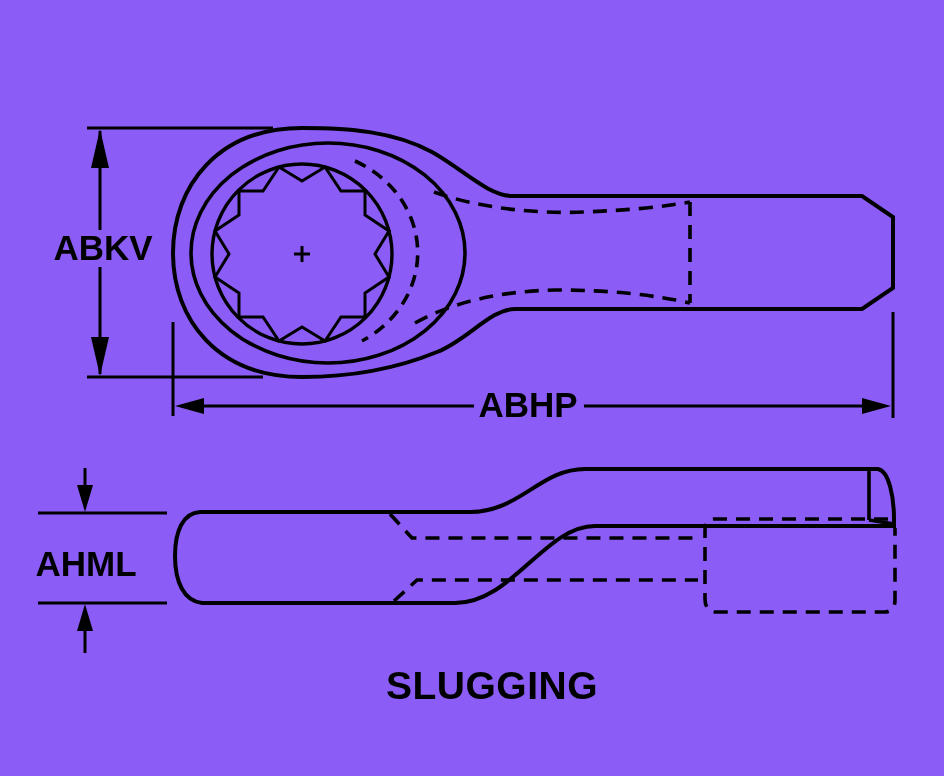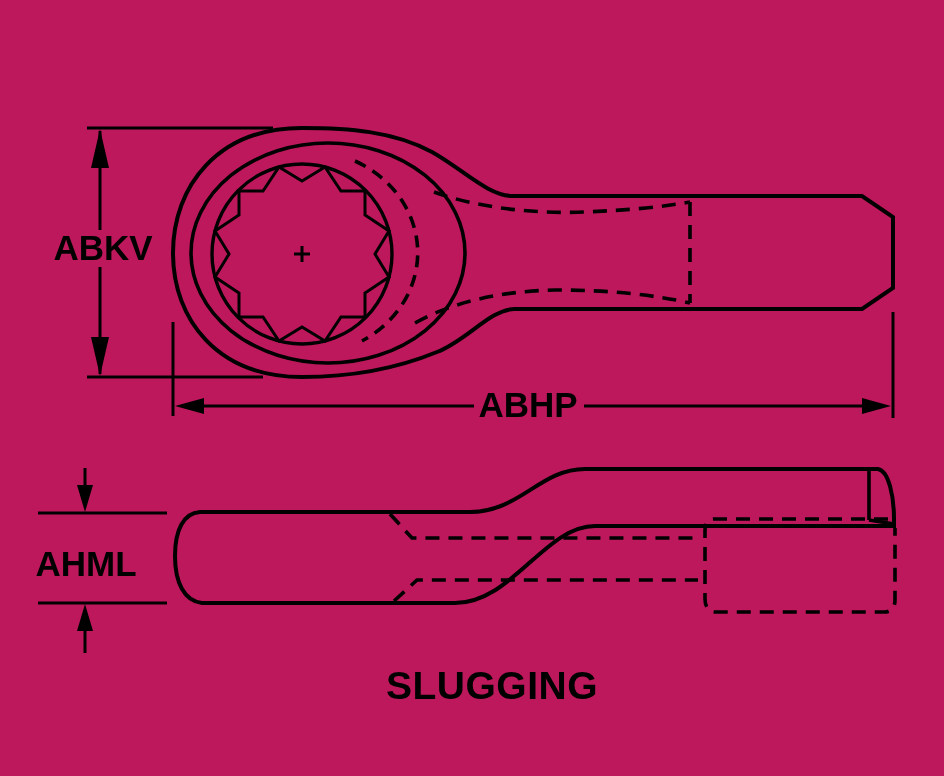--- a/index.html
+++ b/index.html
@@ -1,20 +1,20 @@
 <!DOCTYPE html>
 <html><head>
 <meta charset="utf-8">
 <style>
   html, body { margin: 0; padding: 0; background: #ffffff; }
   .stage {
     position: relative;
     width: 944px;
     height: 776px;
-    background: #be185d;
+    background: #8b5cf6;
     overflow: hidden;
   }
   svg { display: block; }
   .outline  { fill: none; stroke: #000000; stroke-width: 4;   stroke-miterlimit: 6; }
   .outline2 { fill: none; stroke: #000000; stroke-width: 3.6; }
   .bore     { fill: none; stroke: #000000; stroke-width: 3.4; }
   .star     { fill: none; stroke: #000000; stroke-width: 3;   stroke-linejoin: miter; }
   .hidden-l { fill: none; stroke: #000000; stroke-width: 3.6; stroke-dasharray: 14 9; }
   .hidden-a { fill: none; stroke: #000000; stroke-width: 3.6; stroke-dasharray: 12 8; }
   .dim      { fill: none; stroke: #000000; stroke-width: 3; }

